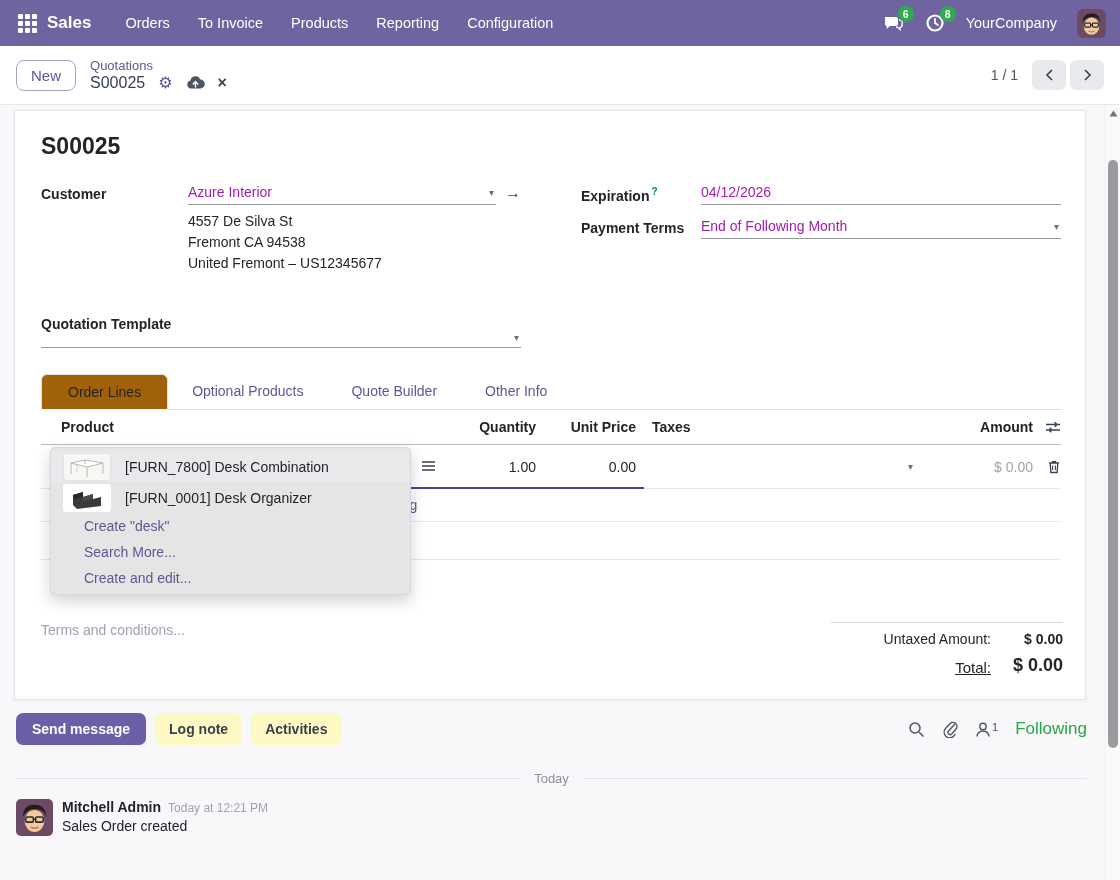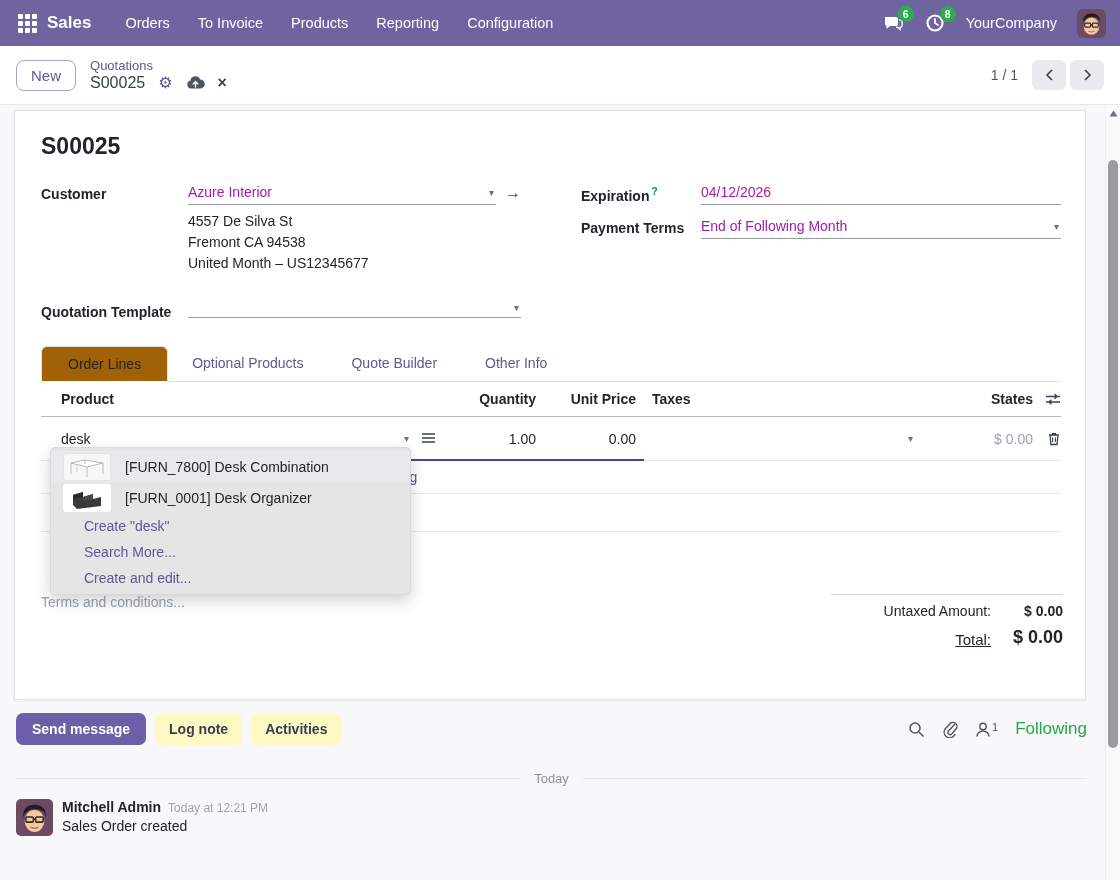--- a/index.html
+++ b/index.html
@@ -63,21 +63,21 @@
   .flabel-r { width: 120px; min-width: 120px; }
   .sup-help { color: #017e84; font-size: 10px; vertical-align: super; margin-left: 2px; cursor: pointer; }
   .fval { flex: 1; }
   .m2o-line { display: flex; align-items: center; border-bottom: 1px solid #9a9aa2; padding-bottom: 4px; }
   .m2o-text { flex: 1; color: #a21caf; cursor: text; }
   .caret { color: #6b7280; font-size: 10px; cursor: pointer; padding: 0 2px; }
   .ext-arrow { color: #374151; font-size: 16px; margin-left: 9px; cursor: pointer; }
   .cust-wrap { display: flex; align-items: flex-start; }
   .cust-field { flex: 1; }
   .address { margin-top: 6px; line-height: 21px; color: #212529; }
-  .qt-row { margin-top: 28px; }
+  .qt-row { margin-top: 40px; flex-direction: column; }
   .rcol .frow { margin-bottom: 13px; }
   
   .tabs { display: flex; border-bottom: 1px solid #dee2e6; margin-top: 16px; }
   .tab { padding: 9px 24px; font-size: 14px; color: #5f5795; cursor: pointer; }
   .tab.active {
     background: #a16207; color: #212529; border: 1px solid #dee2e6; border-bottom: 1px solid #fff;
     border-radius: 6px 6px 0 0; margin-bottom: -1px; padding: 9px 26px;
   }
   
   .olt { width: 1020px; }
@@ -250,21 +250,21 @@
                 <div class="m2o-line">
                   <span class="m2o-text">Azure Interior</span>
                   <span class="caret">▾</span>
                 </div>
               </div>
               <span class="ext-arrow">→</span>
             </div>
             <div class="address">
               <div>4557 De Silva St</div>
               <div>Fremont CA 94538</div>
-              <div>United Month – US12345677</div>
+              <div>United Fremont – US12345677</div>
             </div>
           </div>
         </div>
         <div class="frow qt-row">
           <div class="flabel">Quotation Template</div>
           <div class="fval">
             <div class="m2o-line">
               <span class="m2o-text"></span>
               <span class="caret">▾</span>
             </div>
@@ -301,21 +301,21 @@
       <div class="tab">Quote Builder</div>
       <div class="tab">Other Info</div>
     </div>
 
     <div class="olt">
       <div class="olt-row olt-head">
         <div class="th-product">Product</div>
         <div class="th-right">Quantity</div>
         <div class="th-right">Unit Price</div>
         <div class="th-taxes"><span>Taxes</span></div>
-        <div class="th-right">States</div>
+        <div class="th-right">Amount</div>
         <div class="th-icon">
           <svg width="16" height="14" viewBox="0 0 16 14">
             <path d="M1 4.5 h10 M13 4.5 h2 M9.5 2.2 L12.3 4.5 L9.5 6.8" fill="none" stroke="#374151" stroke-width="1.4"></path>
             <path d="M15 10 h-10 M3 10 h-2 M6.5 7.7 L3.7 10 L6.5 12.3" fill="none" stroke="#374151" stroke-width="1.4"></path>
           </svg>
         </div>
       </div>
 
       <div class="olt-row olt-editrow">
         <div class="cell-product">

